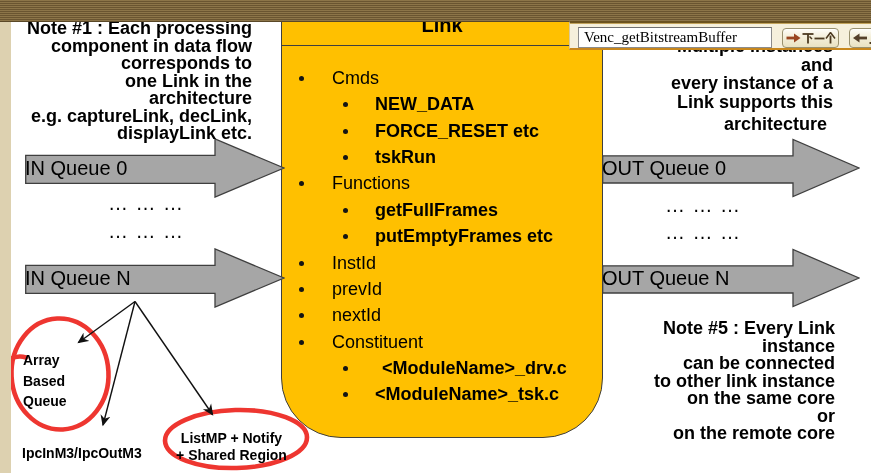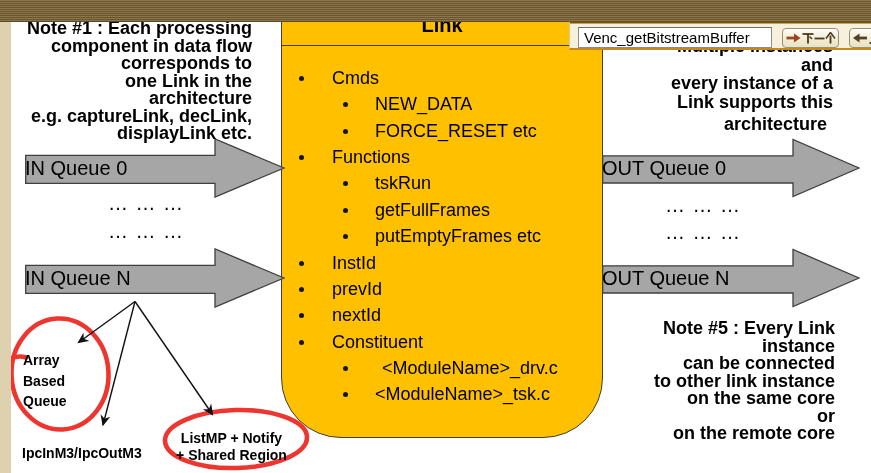--- a/index.html
+++ b/index.html
@@ -24,21 +24,21 @@
     position:absolute;left:569px;top:21px;width:302px;height:29px;z-index:40;
     background:#f6f0dc;box-sizing:border-box;
     border-top:2px solid #6b521f;
     border-bottom:2px solid #c8871d;
     border-left:1px solid #d8c89c;
     box-shadow:inset 0 1px 0 #c2a35a;
   }
   #find-input{
     position:absolute;left:8px;top:4px;width:194px;height:21px;
     border:1px solid #8c8c8c;border-top-color:#6f6f6f;background:#ffffff;
-    font-family:Liberation Sans, sans-serif;font-size:15px;color:#000;
+    font-family:Liberation Serif, serif;font-size:15px;color:#000;
     padding:0 0 0 5px;margin:0;box-sizing:border-box;outline:none;
   }
   .fbtn{
     position:absolute;top:5px;width:57px;height:20px;box-sizing:border-box;
     border:1px solid #99916f;border-radius:4px;
     background:linear-gradient(180deg,#fefdf8 0%,#f4efda 45%,#e9e2c2 100%);
     box-shadow:inset 0 1px 0 #ffffff;
     display:flex;align-items:center;justify-content:center;padding:0;
   }
   #find-next{left:212px;}
@@ -67,21 +67,21 @@
   #linkbox-rule{
     position:absolute;left:0;top:94px;width:100%;height:0;
     border-top:1.2px solid #3f3f3f;
   }
   #linkbox-list{position:absolute;left:0;top:114px;width:100%;}
   .li{position:relative;height:26.37px;font-size:18px;color:#000;line-height:26.37px;}
   .li .dot{position:absolute;top:11px;width:5px;height:5px;border-radius:50%;background:#141414;}
   .li.lvl1 .dot{left:17px;}
   .li.lvl1 .txt{margin-left:50px;text-align:center;}
   .li.lvl2 .dot{left:61px;}
-  .li.lvl2 .txt{margin-left:93px;}
+  .li.lvl2 .txt{margin-left:93px;font-weight:bold;}
   .li.lvl2.extra .txt{margin-left:100px;margin-top:36px;}
 
   
   .qarrow{position:absolute;width:260px;height:60px;z-index:4;}
   .qarrow svg{position:absolute;left:0;top:0;}
   .qarrow .label{
     position:absolute;left:0;top:16px;width:223px;height:28px;line-height:28px;
     text-align:left;font-size:20px;color:#000;
   }
   .qarrow.out .label{width:215px;}
@@ -121,22 +121,22 @@
 
 <div id="screen">
 
   <div id="linkbox">
     <div id="linkbox-title">Link</div>
     <div id="linkbox-rule"></div>
     <div id="linkbox-list">
       <div class="li lvl1"><span class="dot"></span><span class="txt">Cmds</span></div>
       <div class="li lvl2"><span class="dot"></span><span class="txt">NEW_DATA</span></div>
       <div class="li lvl2"><span class="dot"></span><span class="txt">FORCE_RESET etc</span></div>
+      <div class="li lvl2"><span class="dot"></span><span class="txt">tskRun</span></div>
       <div class="li lvl1"><span class="dot"></span><span class="txt">Functions</span></div>
-      <div class="li lvl2"><span class="dot"></span><span class="txt">tskRun</span></div>
       <div class="li lvl2"><span class="dot"></span><span class="txt">getFullFrames</span></div>
       <div class="li lvl2"><span class="dot"></span><span class="txt">putEmptyFrames etc</span></div>
       <div class="li lvl1"><span class="dot"></span><span class="txt">InstId</span></div>
       <div class="li lvl1"><span class="dot"></span><span class="txt">prevId</span></div>
       <div class="li lvl1"><span class="dot"></span><span class="txt">nextId</span></div>
       <div class="li lvl1"><span class="dot"></span><span class="txt">Constituent</span></div>
       <div class="li lvl2 extra"><span class="dot"></span><span class="txt">&lt;ModuleName&gt;_drv.c</span></div>
       <div class="li lvl2"><span class="dot"></span><span class="txt">&lt;ModuleName&gt;_tsk.c</span></div>
     </div>
   </div>

